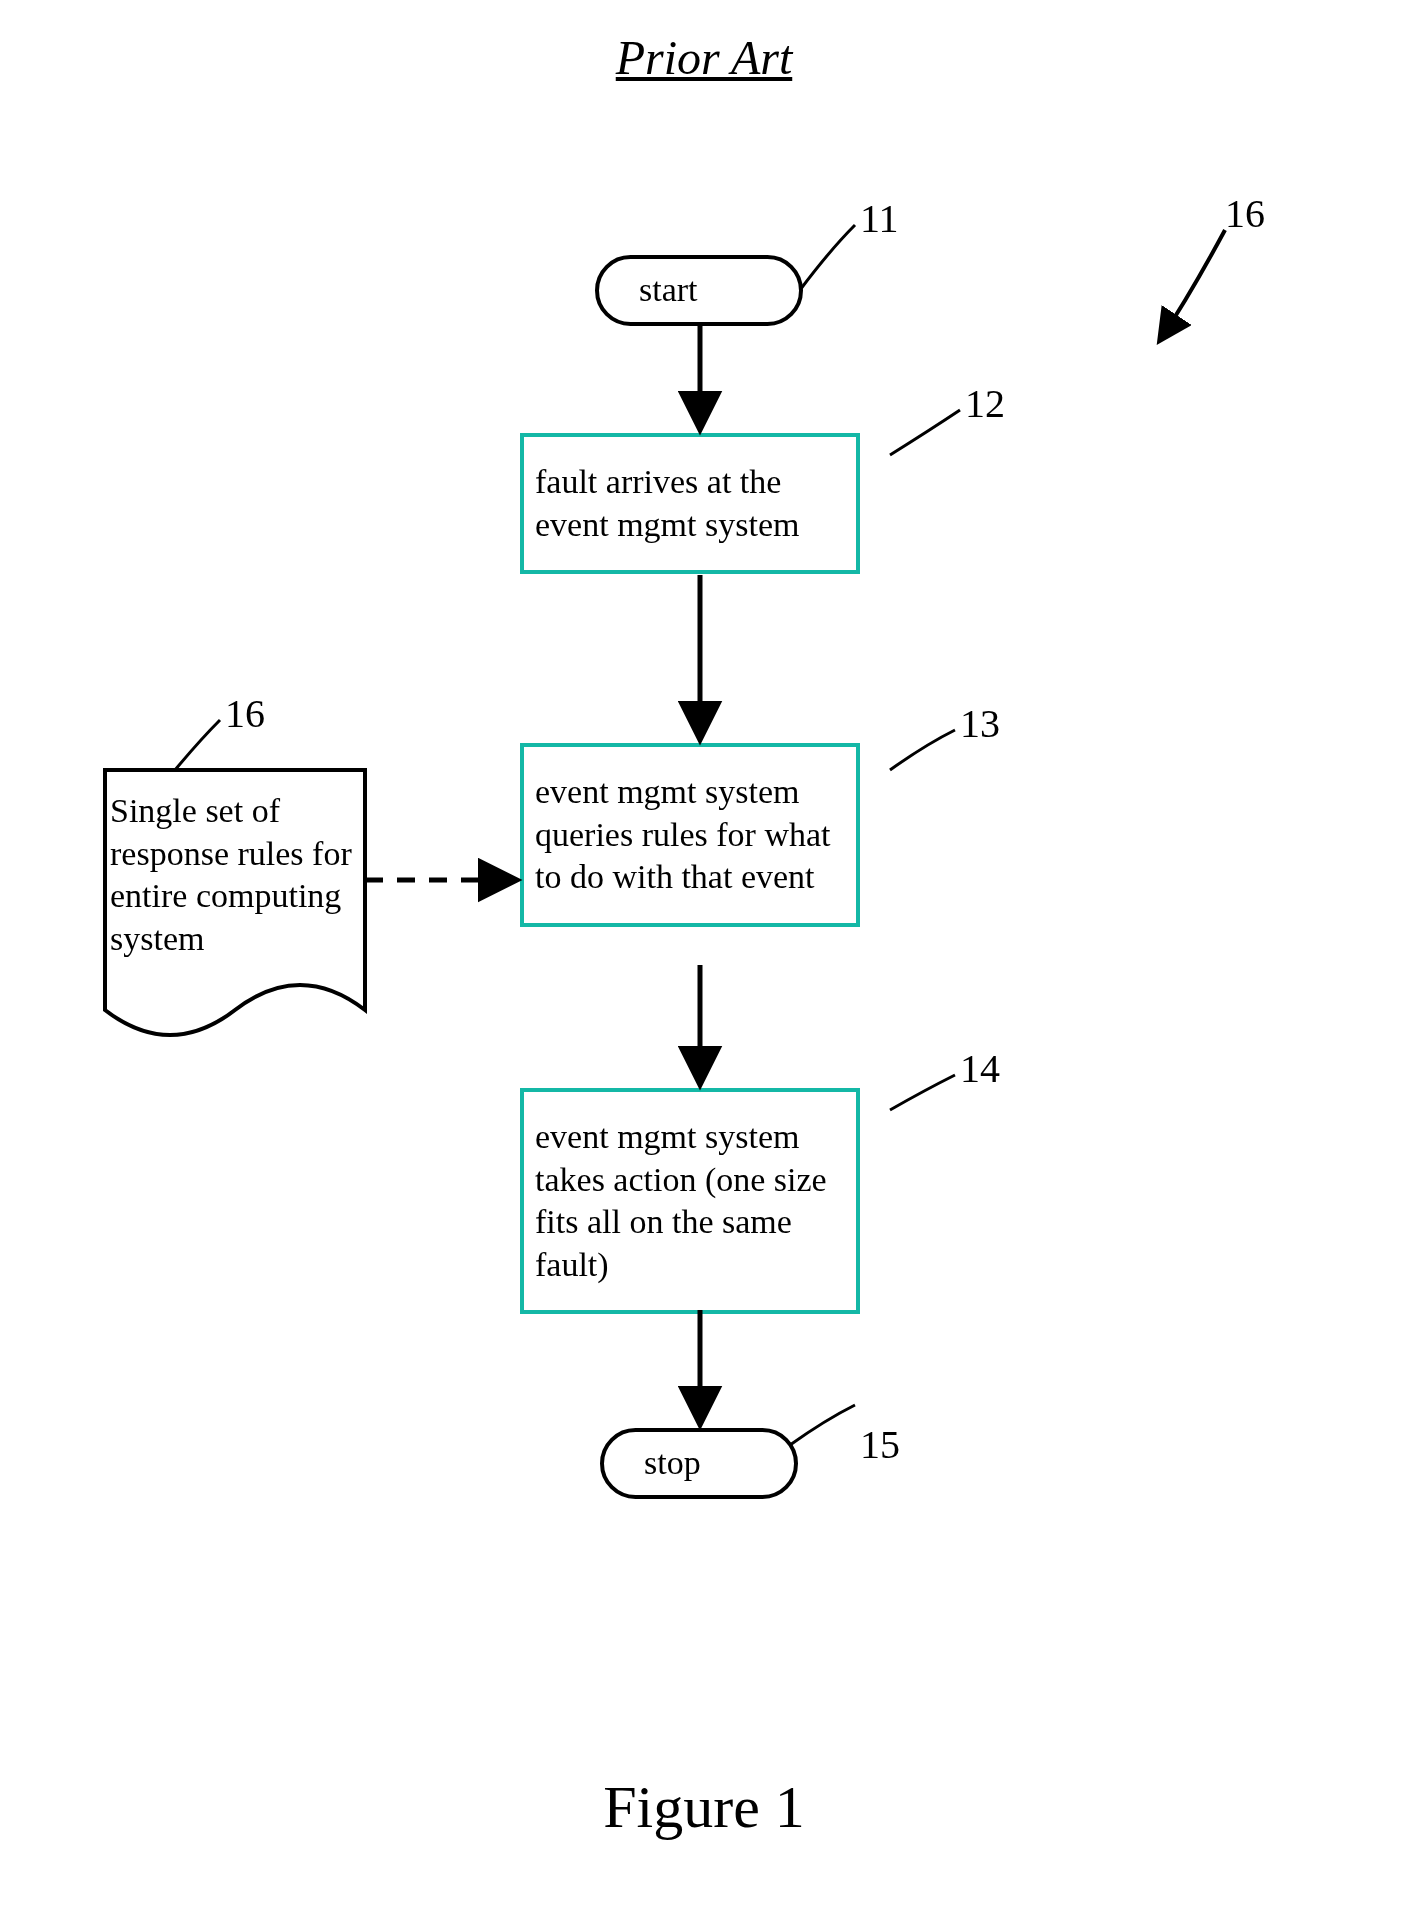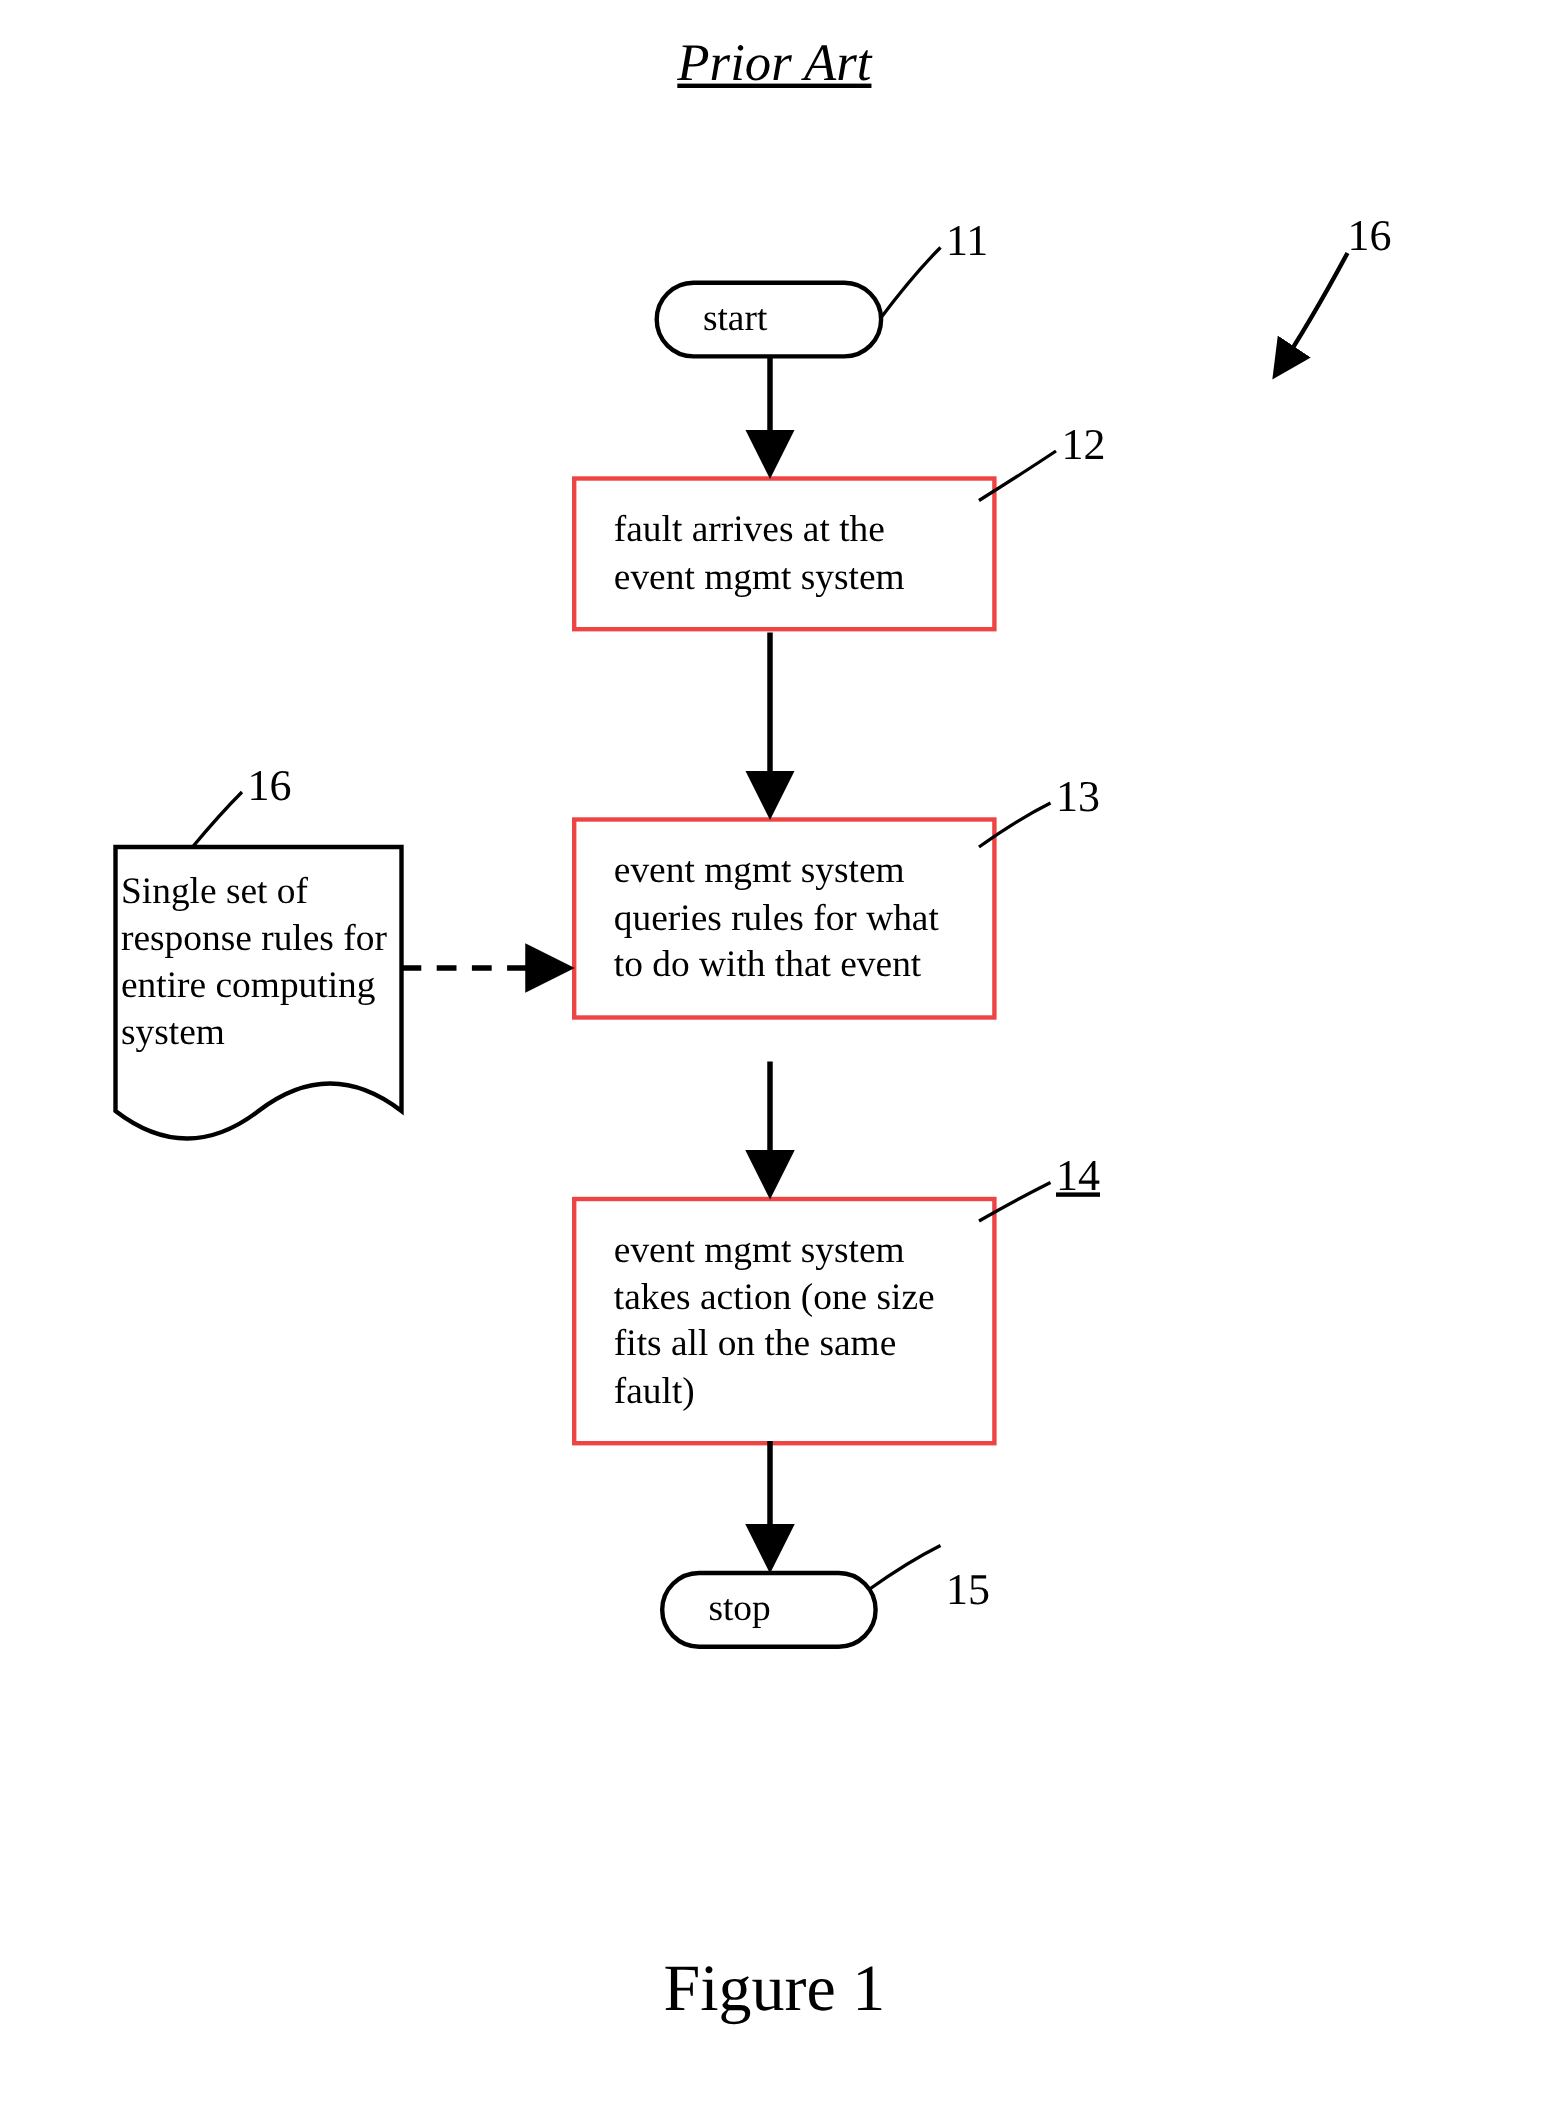--- a/index.html
+++ b/index.html
@@ -1,21 +1,21 @@
 <!DOCTYPE html>
 <html><head>
 <meta charset="utf-8">
 <style>
   html,body{margin:0;padding:0;background:#fff;font-family:"Times New Roman",Times,serif;}
   .page{position:relative;width:1408px;height:1922px;}
   .title{position:absolute;left:0;right:0;top:30px;text-align:center;font-style:italic;text-decoration:underline;font-size:48px;}
   .fig-caption{position:absolute;left:0;right:0;bottom:80px;text-align:center;font-size:60px;}
   .node{position:absolute;font-size:34px;line-height:1.25;background:#fff;}
   .terminator{border:4px solid #000;border-radius:50px;padding:10px 40px;}
-  .process{border:4px solid #ef4444;padding:24px 34px;width:310px;}
+  .process{border:4px solid #14b8a6;padding:24px 11px;width:310px;}
   .ref{position:absolute;font-size:40px;}
   svg.overlay{position:absolute;left:0;top:0;pointer-events:none;}
 </style>
 </head>
 <body>
 
 <div class="page">
 
   <div class="title">Prior Art</div>
 
@@ -57,19 +57,19 @@
     <path d="M175,770 Q200,740 220,720" fill="none" stroke="#000" stroke-width="3"></path>
 
     <path d="M1225,230 Q1190,295 1160,340" fill="none" stroke="#000" stroke-width="4" marker-end="url(#arrow)"></path>
   </svg>
 
   <div class="node" style="left:110px;top:790px;width:250px;font-size:34px;">Single set of response rules for entire computing system</div>
 
   <div class="ref" style="left:860px;top:195px;">11</div>
   <div class="ref" style="left:965px;top:380px;">12</div>
   <div class="ref" style="left:960px;top:700px;">13</div>
-  <div class="ref" style="left:960px;top:1045px;text-decoration:underline;">14</div>
+  <div class="ref" style="left:960px;top:1045px;">14</div>
   <div class="ref" style="left:860px;top:1375px;margin-top:46px;">15</div>
   <div class="ref" style="left:225px;top:690px;">16</div>
   <div class="ref" style="left:1225px;top:190px;">16</div>
 
   <div class="fig-caption">Figure 1</div>
 </div>
 
 </body></html>

